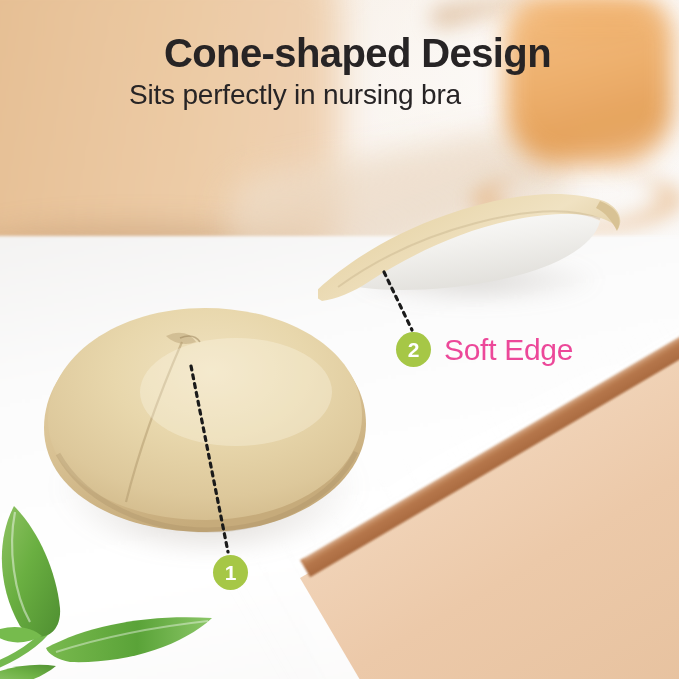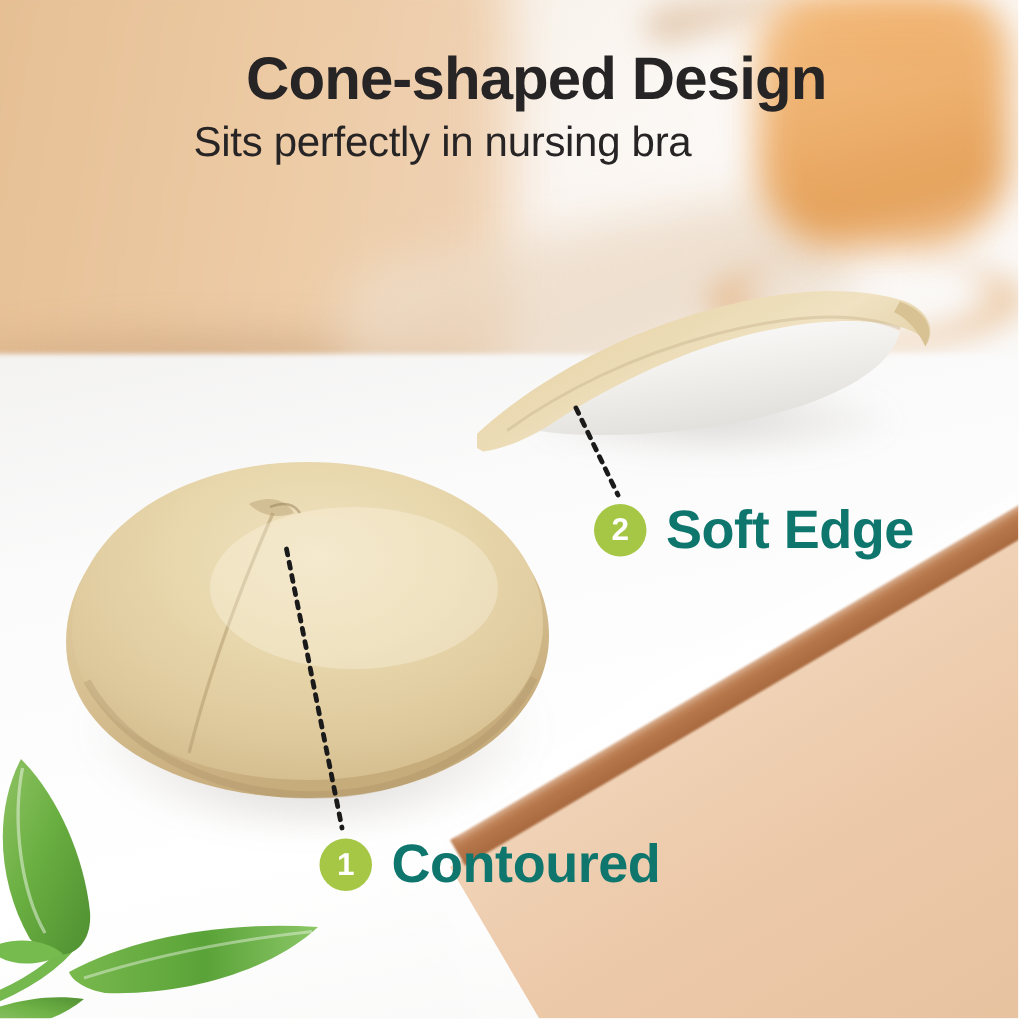--- a/index.html
+++ b/index.html
@@ -241,23 +241,23 @@
     align-items: center;
     justify-content: center;
     color: #ffffff;
     font-size: 21px;
     font-weight: bold;
     line-height: 1;
     flex: none;
   }
   .callout-label {
     margin-left: 13px;
-    font-size: 36px;
-    font-weight: bold;
-    color: #0f766e;
+    font-size: 30px;
+    font-weight: normal;
+    color: #ec4899;
     letter-spacing: -0.3px;
     white-space: nowrap;
   }
   .callout-1 { left: 213px; top: 555px; }
   .callout-2 { left: 396px; top: 332px; }
 
   
   .leaders { position: absolute; left: 0; top: 0; width: 679px; height: 679px; }
 </style>
 </head>
@@ -373,21 +373,20 @@
   <svg class="leaders" viewBox="0 0 679 679">
     <line x1="191" y1="366" x2="228" y2="552" stroke="#1a1a1a" stroke-width="3.2" stroke-dasharray="4 5" stroke-linecap="round"></line>
     <line x1="384" y1="272" x2="412" y2="330" stroke="#1a1a1a" stroke-width="3.2" stroke-dasharray="4 5" stroke-linecap="round"></line>
   </svg>
 
   <div class="title">Cone-shaped Design</div>
   <div class="subtitle">Sits perfectly in nursing bra</div>
 
   <div class="callout callout-1">
     <div class="badge" style="background-color: rgb(166, 199, 70);">1</div>
-    <div class="callout-label">Contoured</div>
   </div>
 
   <div class="callout callout-2">
     <div class="badge" style="background-color: rgb(166, 199, 70);">2</div>
     <div class="callout-label">Soft Edge</div>
   </div>
 
 </div>
 
 </body></html>

